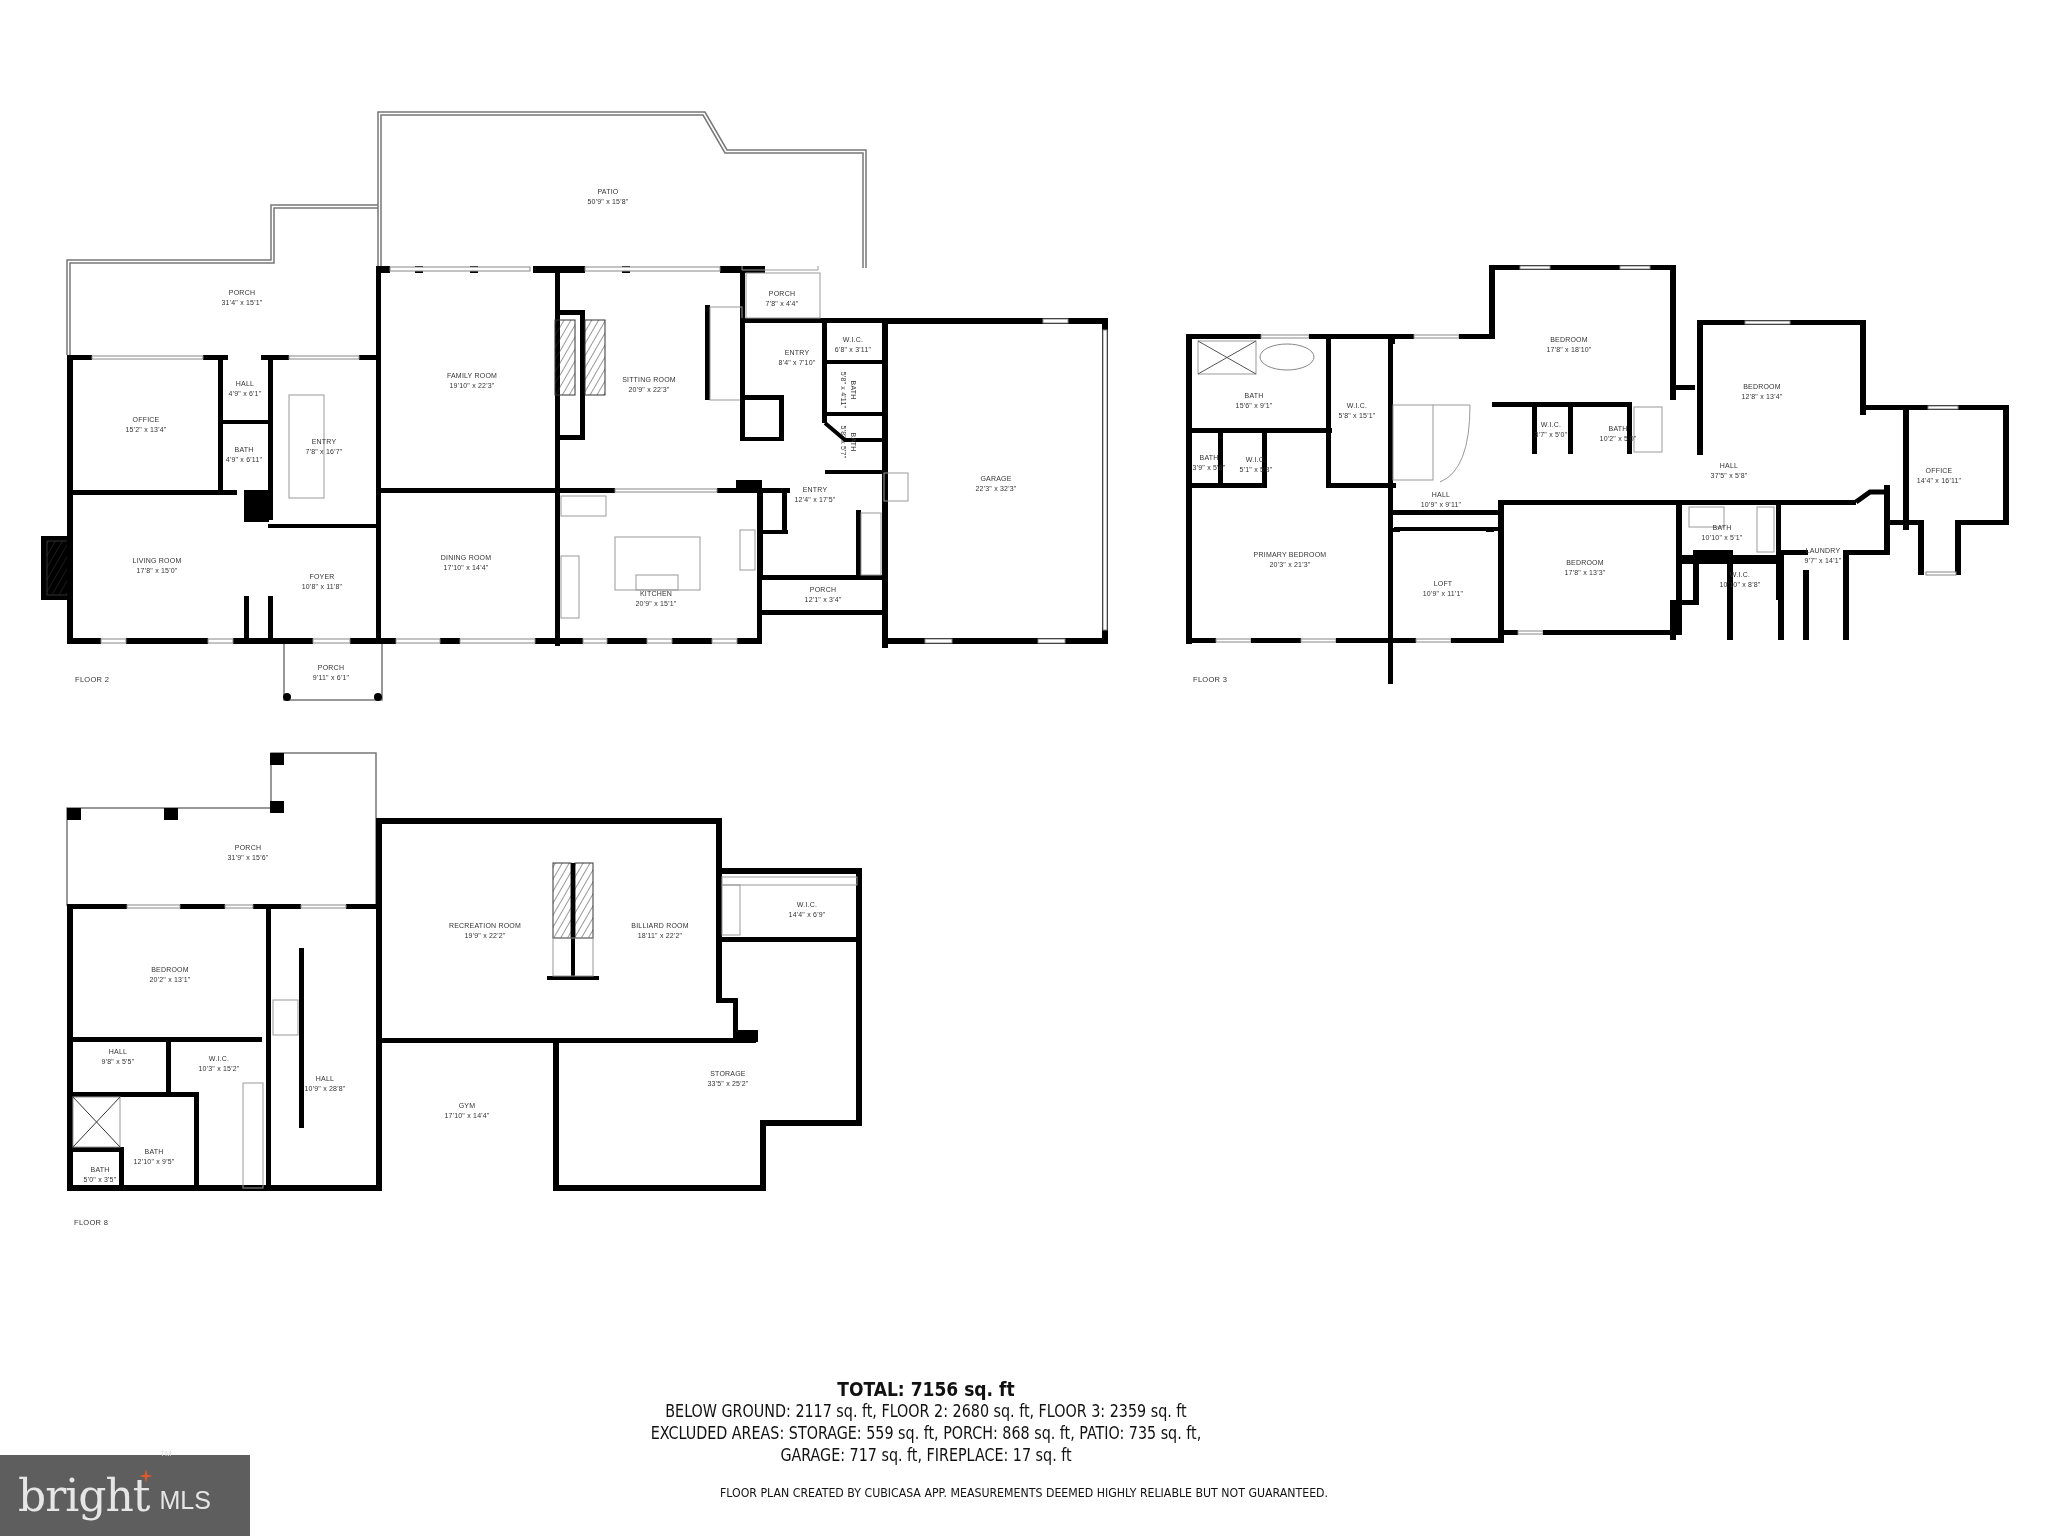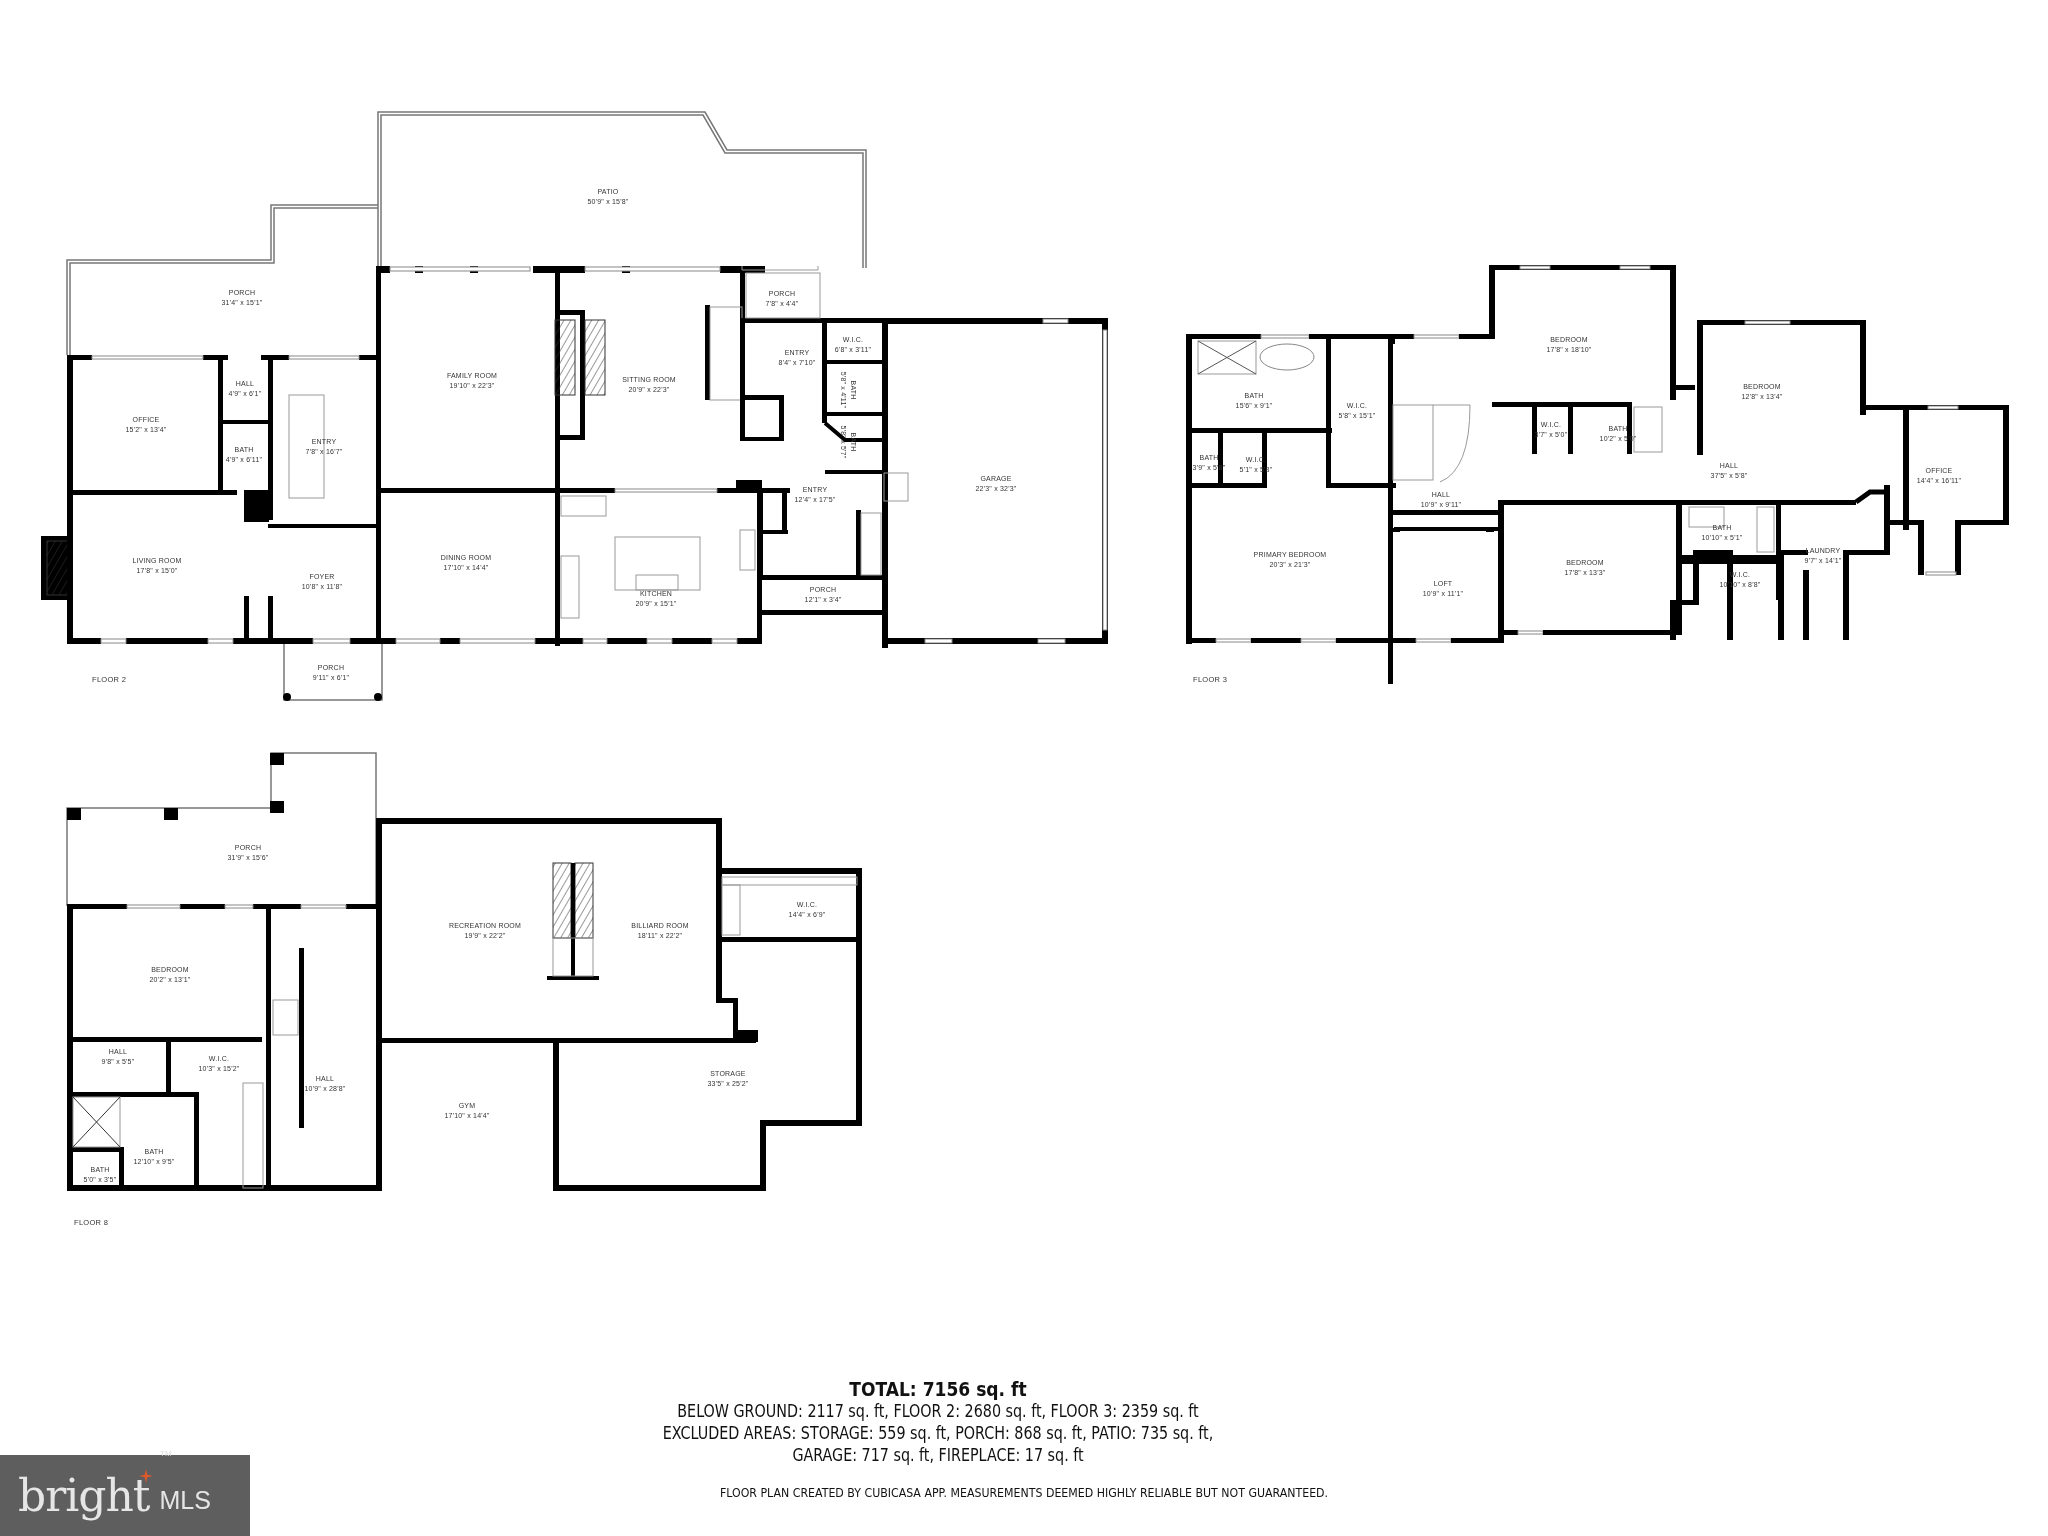--- a/index.html
+++ b/index.html
@@ -8,21 +8,21 @@
   .wall{fill:#000;}
   .thin{fill:none;stroke:#777;stroke-width:1.5;}
   .thin2{fill:none;stroke:#999;stroke-width:1;}
   .win{fill:#fff;stroke:#888;stroke-width:1;}
   .hatch{fill:url(#hatch);stroke:#333;stroke-width:1;}
   .room{position:absolute;text-align:center;transform:translate(-50%,-50%);font-size:7px;line-height:10px;color:#333;white-space:nowrap;letter-spacing:.2px;}
   .room .n{display:block;}
   .room .d{display:block;}
   .room.v{transform:translate(-50%,-50%) rotate(90deg);}
   .floor-label{position:absolute;font-size:7.5px;color:#333;letter-spacing:.3px;}
-  .summary{position:absolute;left:0;width:1852px;top:1378px;text-align:center;font-family:"DejaVu Sans Condensed","DejaVu Sans",sans-serif;padding-left:12px;}
+  .summary{position:absolute;left:0;width:1852px;top:1378px;text-align:center;font-family:"DejaVu Sans Condensed","DejaVu Sans",sans-serif;}
   .summary .total{font-weight:bold;font-size:19px;line-height:22px;color:#111;}
   .summary .line{font-size:18.5px;line-height:22px;color:#111;transform:scaleX(.86);}
   .disclaimer{position:absolute;left:0;width:2048px;top:1485px;text-align:center;font-size:12.5px;color:#111;font-family:"DejaVu Sans","Liberation Sans",sans-serif;transform:scaleX(.88);}
   .logo{position:absolute;left:0;top:1455px;width:250px;height:81px;background:#5e5e5e;display:flex;align-items:center;padding-left:18px;box-sizing:border-box;}
   .logo .word{font-family:"DejaVu Serif","Liberation Serif",serif;font-size:44px;color:#e6e6e6;letter-spacing:-1px;position:relative;}
   .logo .star{position:absolute;left:139px;top:14px;width:14px;height:14px;}
   .logo .tm{position:absolute;left:160px;top:-6px;font-size:8px;color:#ddd;font-family:"Liberation Sans",sans-serif;}
   .logo .mls{font-family:"Liberation Sans",sans-serif;font-size:25px;color:#e6e6e6;margin-left:10px;margin-top:10px;}
 </style>
 </head>
@@ -384,21 +384,21 @@
       <span class="d">12'4" x 17'5"</span>
     </div>
   <div class="room" style="left:823px;top:595px">
       <span class="n">PORCH</span>
       <span class="d">12'1" x 3'4"</span>
     </div>
   <div class="room" style="left:996px;top:484px">
       <span class="n">GARAGE</span>
       <span class="d">22'3" x 32'3"</span>
     </div>
-  <div class="floor-label" style="left:92px;top:675px">FLOOR 2</div>
+  <div class="floor-label" style="left:75px;top:675px">FLOOR 2</div>
 </div>
 
 <div>
   <div class="room" style="left:1254px;top:401px">
       <span class="n">BATH</span>
       <span class="d">15'6" x 9'1"</span>
     </div>
   <div class="room" style="left:1357px;top:411px">
       <span class="n">W.I.C.</span>
       <span class="d">5'8" x 15'1"</span>

